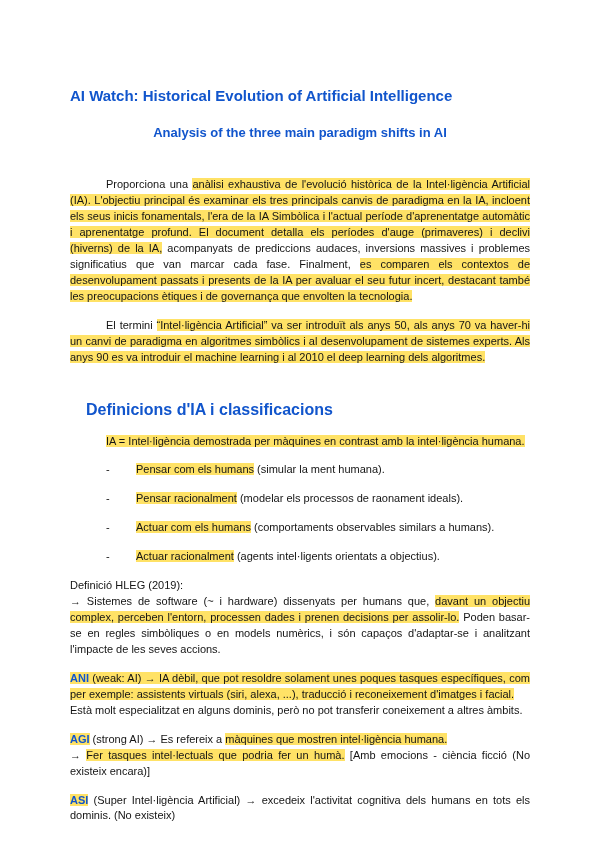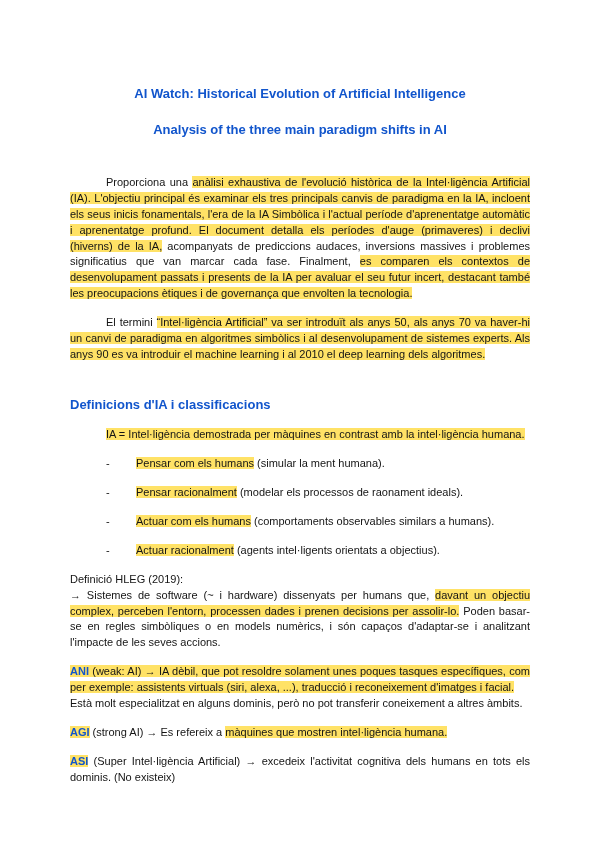--- a/index.html
+++ b/index.html
@@ -9,24 +9,24 @@
     color: #141414;
   }
   .page {
     width: 600px;
     min-height: 848px;
     margin: 0 auto;
     background: #ffffff;
     padding: 86px 70px 60px 70px;
   }
   .doc-title {
-    text-align: center;
+    text-align: left;
     color: var(--blue, #1155cc);
     font-weight: bold;
-    font-size: 13px;
+    font-size: 15px;
     line-height: 1.3;
   }
   .doc-subtitle {
     text-align: center;
     color: var(--blue, #1155cc);
     font-weight: bold;
     font-size: 13px;
     line-height: 1.3;
     margin-top: 19px;
   }
@@ -36,23 +36,23 @@
     font-size: 11px;
     line-height: 1.45;
     text-align: justify;
     margin: 13px 0 0 0;
   }
   p.indent { text-indent: 36px; }
   p.tight { margin-top: 0; }
   .h2 {
     color: var(--blue, #1155cc);
     font-weight: bold;
-    font-size: 13px;
+    font-size: 16px;
     line-height: 1.3;
-    margin: 34px 0 6px 0;
+    margin: 34px 0 6px 16px;
   }
   .bullet {
     display: flex;
     font-size: 11px;
     line-height: 1.45;
     margin: 13px 0 0 36px;
     text-align: left;
   }
   .bullet .dash { width: 30px; flex: 0 0 30px; }
   .hl { background: var(--hl, #ffe266); }
@@ -84,15 +84,16 @@
       </div>
       <div class="bullet">
         <span class="dash">-</span>
         <span class="bullet-text"><span class="hl">Actuar racionalment</span><span> (agents intel·ligents orientats a objectius).</span></span>
       </div>
       <p class="doc-p"><span>Definició HLEG (2019):</span></p>
       <p class="doc-p tight"><span>→ Sistemes de software (~ i hardware) dissenyats per humans que, </span><span class="hl">davant un objectiu complex, perceben l'entorn, processen dades i prenen decisions per assolir-lo.</span><span> Poden basar-se en regles simbòliques o en models numèrics, i són capaços d'adaptar-se i analitzant l'impacte de les seves accions.</span></p>
       <p class="doc-p"><span class="hl bold blue">ANI</span><span class="hl"> (weak: AI) → </span><span class="hl">IA dèbil, que pot resoldre solament unes poques tasques específiques, com per exemple: assistents virtuals (siri, alexa, ...), traducció i reconeixement d'imatges i facial.</span></p>
       <p class="doc-p tight"><span>Està molt especialitzat en alguns dominis, però no pot transferir coneixement a altres àmbits.</span></p>
       <p class="doc-p"><span class="hl bold blue">AGI</span><span> (strong AI) → Es refereix a </span><span class="hl">màquines que mostren intel·ligència humana.</span></p>
+      <p class="doc-p tight"><span>→ </span><span class="hl">Fer tasques intel·lectuals que podria fer un humà.</span><span> [Amb emocions - ciència ficció (No existeix encara)]</span></p>
       <p class="doc-p"><span class="hl bold blue">ASI</span><span> (Super Intel·ligència Artificial) → excedeix l'activitat cognitiva dels humans en tots els dominis. (No existeix)</span></p>
     </div>
 </div>
 
 </body></html>

